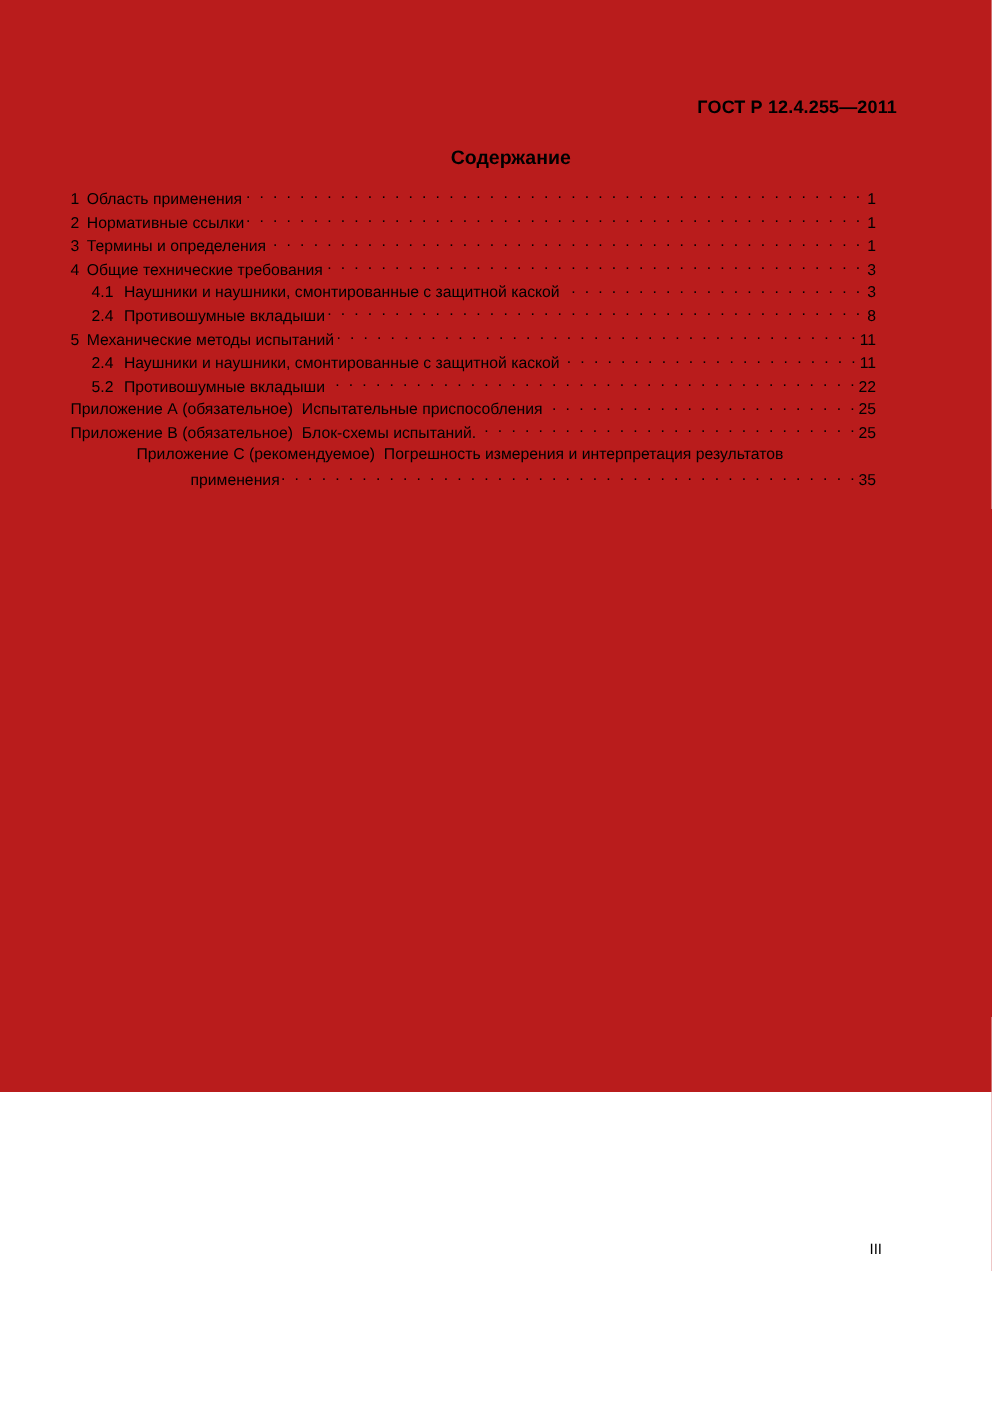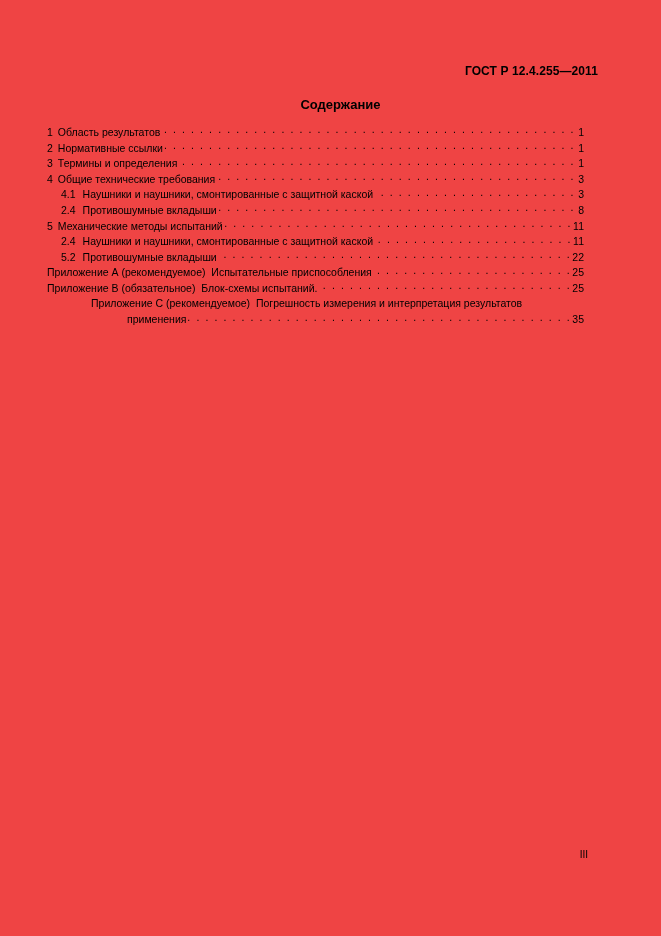--- a/index.html
+++ b/index.html
@@ -11,22 +11,22 @@
       width: 661px;
       height: 936px;
       position: relative;
       overflow: hidden;
       font-family: "Liberation Sans", sans-serif;
       color: #000000;
     }
     .page {
       position: absolute;
       left: 0; top: 0;
-      width: 661px; height: 936px;
-      background: #ef4444;
+      width: 661px; height: 728px;
+      background: #b91c1c;
     }
     .header-code {
       position: absolute;
       top: 64px;
       right: 63px;
       font-size: 12px;
       font-weight: bold;
       letter-spacing: 0.1px;
     }
     .toc-title {
@@ -74,40 +74,40 @@
       white-space: nowrap;
       letter-spacing: 1.6px;
       font-size: 10.5px;
     }
     .toc-page {
       text-align: right;
       min-width: 8px;
     }
     .page-number {
       position: absolute;
-      top: 849px;
+      top: 828px;
       right: 73px;
       font-size: 10px;
       font-weight: normal;
     }
   </style>
 </head>
 <body>
 
 <div class="page">
 
   <div class="header-code">ГОСТ Р 12.4.255—2011</div>
 
   <div class="toc-title">Содержание</div>
 
   <div class="toc">
 
     <div class="toc-row">
       <span class="toc-num">1</span>
-      <span class="toc-label">Область результатов</span>
+      <span class="toc-label">Область применения</span>
       <span class="toc-dots"></span>
       <span class="toc-page">1</span>
     </div>
 
     <div class="toc-row">
       <span class="toc-num">2</span>
       <span class="toc-label">Нормативные ссылки</span>
       <span class="toc-dots"></span>
       <span class="toc-page">1</span>
     </div>
@@ -155,21 +155,21 @@
     </div>
 
     <div class="toc-row level2">
       <span class="toc-sub-num">5.2</span>
       <span class="toc-label">Противошумные вкладыши</span>
       <span class="toc-dots"></span>
       <span class="toc-page">22</span>
     </div>
 
     <div class="toc-row">
-      <span class="toc-label" style="white-space:pre;">Приложение А (рекомендуемое)  Испытательные приспособления</span>
+      <span class="toc-label" style="white-space:pre;">Приложение А (обязательное)  Испытательные приспособления</span>
       <span class="toc-dots"></span>
       <span class="toc-page">25</span>
     </div>
 
     <div class="toc-row">
       <span class="toc-label" style="white-space:pre;">Приложение В (обязательное)  Блок-схемы испытаний.</span>
       <span class="toc-dots"></span>
       <span class="toc-page">25</span>
     </div>
 

